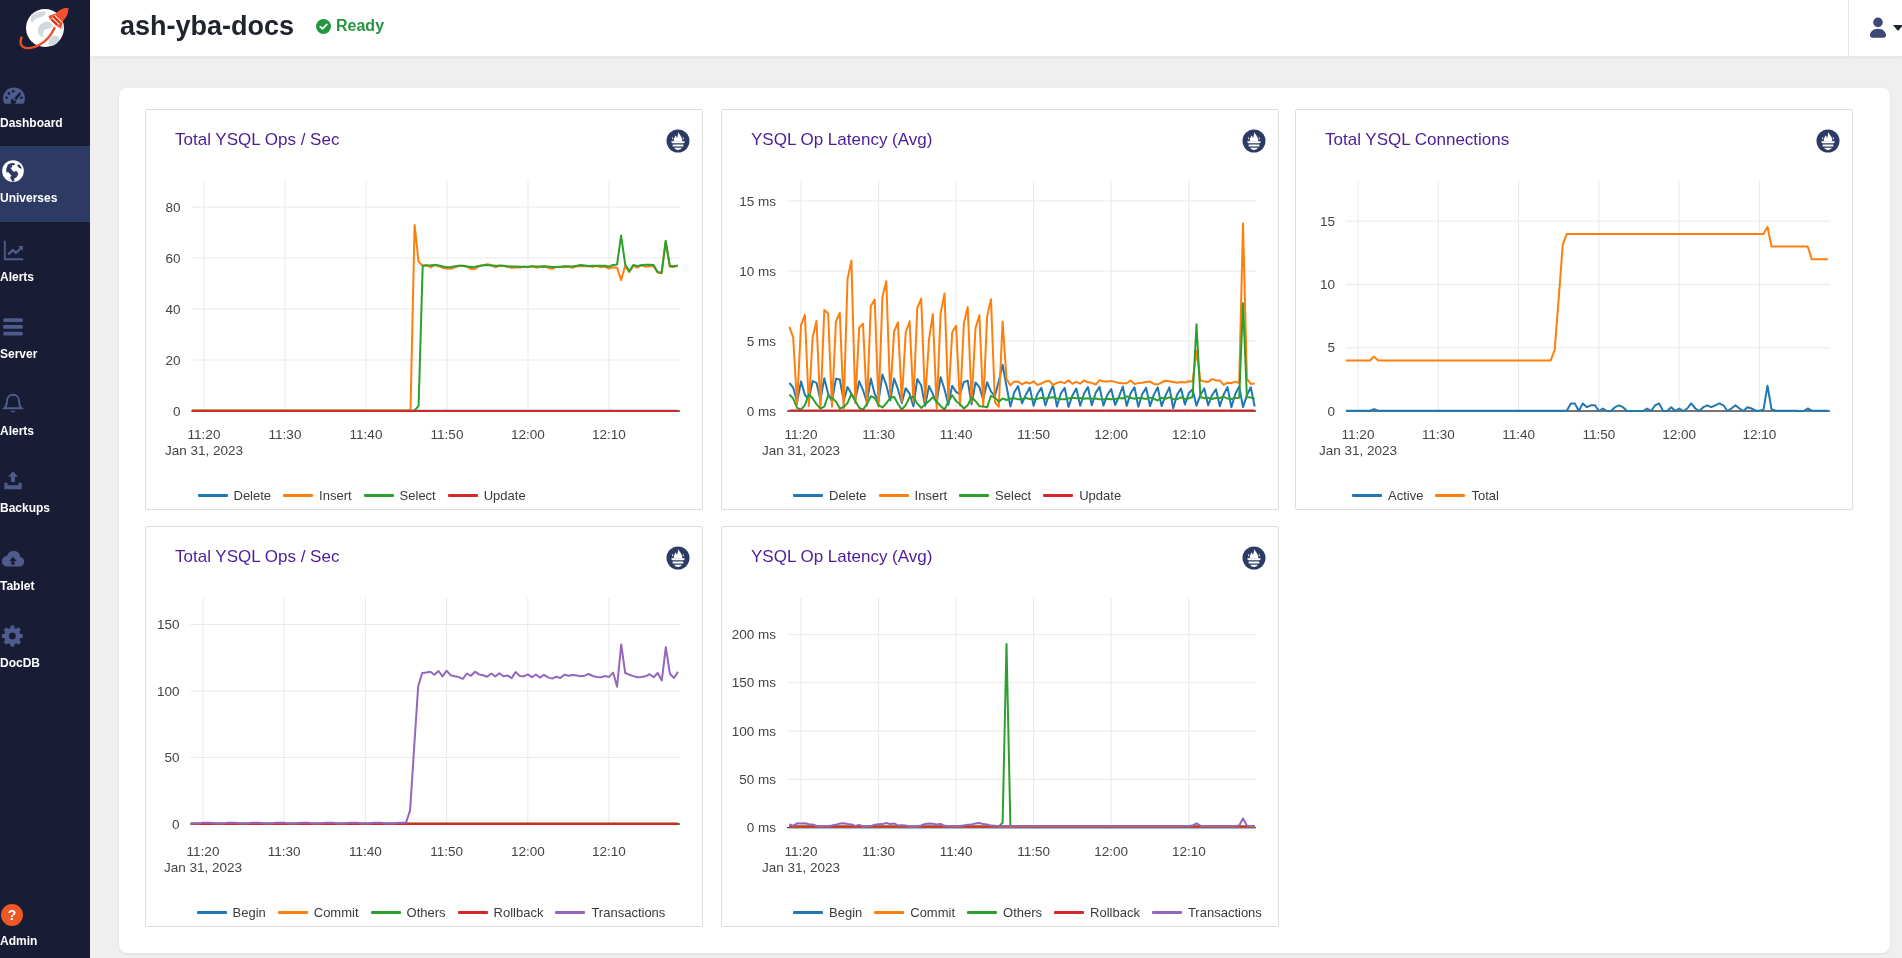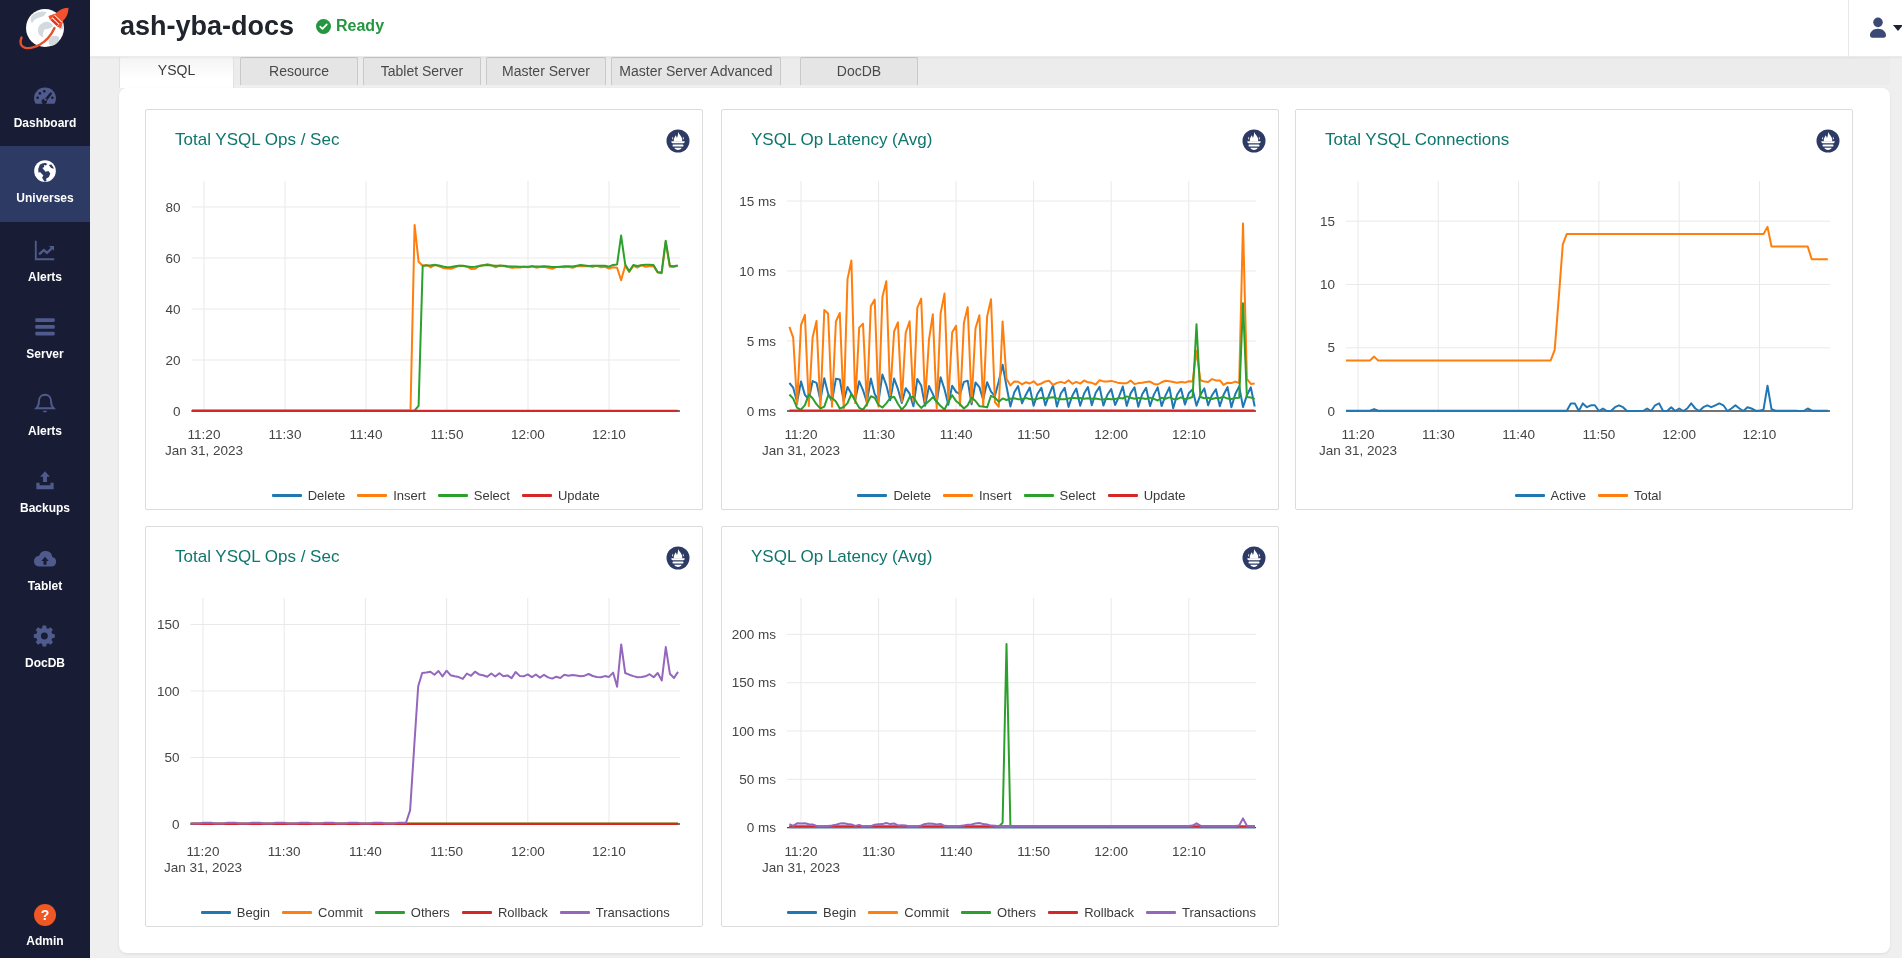--- a/index.html
+++ b/index.html
@@ -1,39 +1,39 @@
 <!DOCTYPE html>
 <html><head><meta charset="utf-8">
 <style>
 * { margin:0; padding:0; box-sizing:border-box; }
 html,body { width:1902px; height:958px; overflow:hidden; font-family:"Liberation Sans", sans-serif; background:#efefef; }
 .sidebar { position:fixed; left:0; top:0; width:90px; height:958px; background:#181d35; z-index:10; }
 .sb-logo { position:absolute; top:0; left:0; }
-.nav-item { position:absolute; left:0; width:90px; text-align:center; }
+.nav-item { position:absolute; left:0; width:90px; text-align:left; }
 .nav-item.active { background:#2d3a64; height:76px; padding-top:12px; }
 .nav-item svg { display:inline-block; }
 .nav-label { color:#fff; font-size:12px; font-weight:bold; margin-top:3px; }
 .header { position:fixed; left:90px; top:0; width:1812px; height:57px; background:#fff; border-bottom:1px solid #ebebeb; box-shadow:0 1px 2px rgba(0,0,0,0.05); z-index:5; }
 .htitle { position:absolute; left:30px; top:11px; font-size:27px; font-weight:800; color:#20242c; letter-spacing:0; }
 .ready { position:absolute; left:226px; top:17px; font-size:16px; font-weight:bold; color:#24963f; display:flex; align-items:center; }
 .hsep { position:absolute; left:1758px; top:0; width:1px; height:57px; background:#e7e7e7; }
 .user { position:absolute; left:1775px; top:15px; }
 .caret { position:absolute; left:1803px; top:25px; }
 .main { position:absolute; left:90px; top:57px; width:1812px; height:901px; background:#efefef; }
 .tabs { position:absolute; left:29px; top:0; width:1783px; height:31px; }
 .tabstrip { position:absolute; left:0; top:0; width:1771px; height:28px; background:#ececec; }
 .tab { position:absolute; top:0; height:28px; background:#e5e5e5; border:1px solid #c9c9c9; border-bottom:none; text-align:center; font-size:14px; color:#4a4a4a; line-height:26px; border-radius:2px 2px 0 0; }
 .tab.active { background:linear-gradient(#f4f4f4, #ffffff 70%); border:none; border-left:1px solid #e2e2e2; border-right:1px solid #e2e2e2; height:31px; color:#3a3a3a; }
 .panel { position:absolute; left:29px; top:31px; width:1771px; height:865px; background:#fff; border-radius:8px; box-shadow:0 1px 3px rgba(0,0,0,0.08); }
 .card { position:absolute; width:558px; height:401px; background:#fff; border:1px solid #dcdcdc; border-radius:2px; }
-.ctitle { position:absolute; left:29px; top:20px; font-size:17px; color:#0f766e; }
+.ctitle { position:absolute; left:29px; top:20px; font-size:17px; color:#4c1d95; }
 .prom { position:absolute; right:12px; top:19px; }
 .plot { position:absolute; left:0; top:0; }
 .tk { font-size:13.5px; fill:#444; font-family:"Liberation Sans", sans-serif; }
-.legend { position:absolute; top:378px; display:flex; justify-content:center; align-items:center; font-size:13px; color:#3a3a3a; }
+.legend { position:absolute; top:378px; display:flex; justify-content:flex-start; align-items:center; font-size:13px; color:#3a3a3a; }
 .li { display:flex; align-items:center; margin:0 6px; }
 .li i { display:inline-block; width:30px; height:3px; border-radius:1px; margin-right:6px; }
 </style></head>
 <body>
 <div class="sidebar">
 
 <div class="sb-logo">
 <svg width="90" height="56" viewBox="0 0 90 56">
   <circle cx="45" cy="28" r="19" fill="#fff"></circle>
   <g fill="#d2d9df">
@@ -113,29 +113,20 @@
       <g fill="#3c4976">
         <circle cx="12" cy="6.8" r="4.4"></circle>
         <path d="M12 12.6 c-4.4 0 -7.4 2.6 -7.4 6.2 0 1.4 .8 2.2 2.2 2.2 h10.4 c1.4 0 2.2 -.8 2.2 -2.2 0 -3.6 -3 -6.2 -7.4 -6.2 Z"></path>
       </g>
     </svg>
 <svg class="caret" width="10" height="6" viewBox="0 0 10 6">
       <path d="M0 0 h10 L5 6 Z" fill="#1d2335"></path>
     </svg>
 </div>
 <div class="main">
-<div class="tabs">
-<div class="tabstrip"></div>
-<div class="tab active" style="left:0px;width:115px">YSQL</div>
-<div class="tab" style="left:121px;width:118px">Resource</div>
-<div class="tab" style="left:244px;width:118px">Tablet Server</div>
-<div class="tab" style="left:367px;width:120px">Master Server</div>
-<div class="tab" style="left:492px;width:170px">Master Server Advanced</div>
-<div class="tab" style="left:681px;width:118px">DocDB</div>
-</div>
 <div class="panel">
 <div class="card" style="left:26px;top:21px">
 <div class="ctitle">Total YSQL Ops / Sec</div>
 <svg class="prom" width="24" height="24" viewBox="0 0 24 24">
 <circle cx="12" cy="12" r="11.5" fill="#2c3a64"></circle>
 <path fill="#fff" d="M12 3.0 C12.2 5.5 11.7 7.3 10.9 8.9 C10.6 7.9 10.3 7.0 9.7 6.2 C8.8 7.8 8.0 9.1 7.8 10.6 C7.7 11.3 7.8 11.9 8.0 12.5 L16.0 12.5 C16.3 11.7 16.4 10.7 16.1 9.6 C15.5 7.2 13.2 5.6 12 3.0 Z"></path>
 <path fill="#fff" d="M7.0 7.4 C7.3 8.5 7.2 9.5 6.9 10.6 L6.1 10.1 C6.2 9.1 6.5 8.2 7.0 7.4 Z M17.0 7.4 C17.5 8.2 17.8 9.1 17.9 10.1 L17.1 10.6 C16.8 9.5 16.7 8.5 17.0 7.4 Z"></path>
 <path fill="#fff" d="M5.2 12.2 L18.8 12.2 C18.8 12.2 18.6 14.3 17.2 14.3 L6.8 14.3 C5.4 14.3 5.2 12.2 5.2 12.2 Z"></path>
 <rect x="6.6" y="15.5" width="10.8" height="2" rx="0.5" fill="#fff"></rect>
 <path fill="#fff" d="M8.3 18.7 L15.7 18.7 C15.2 20 13.8 20.9 12 20.9 C10.2 20.9 8.8 20 8.3 18.7 Z"></path>

